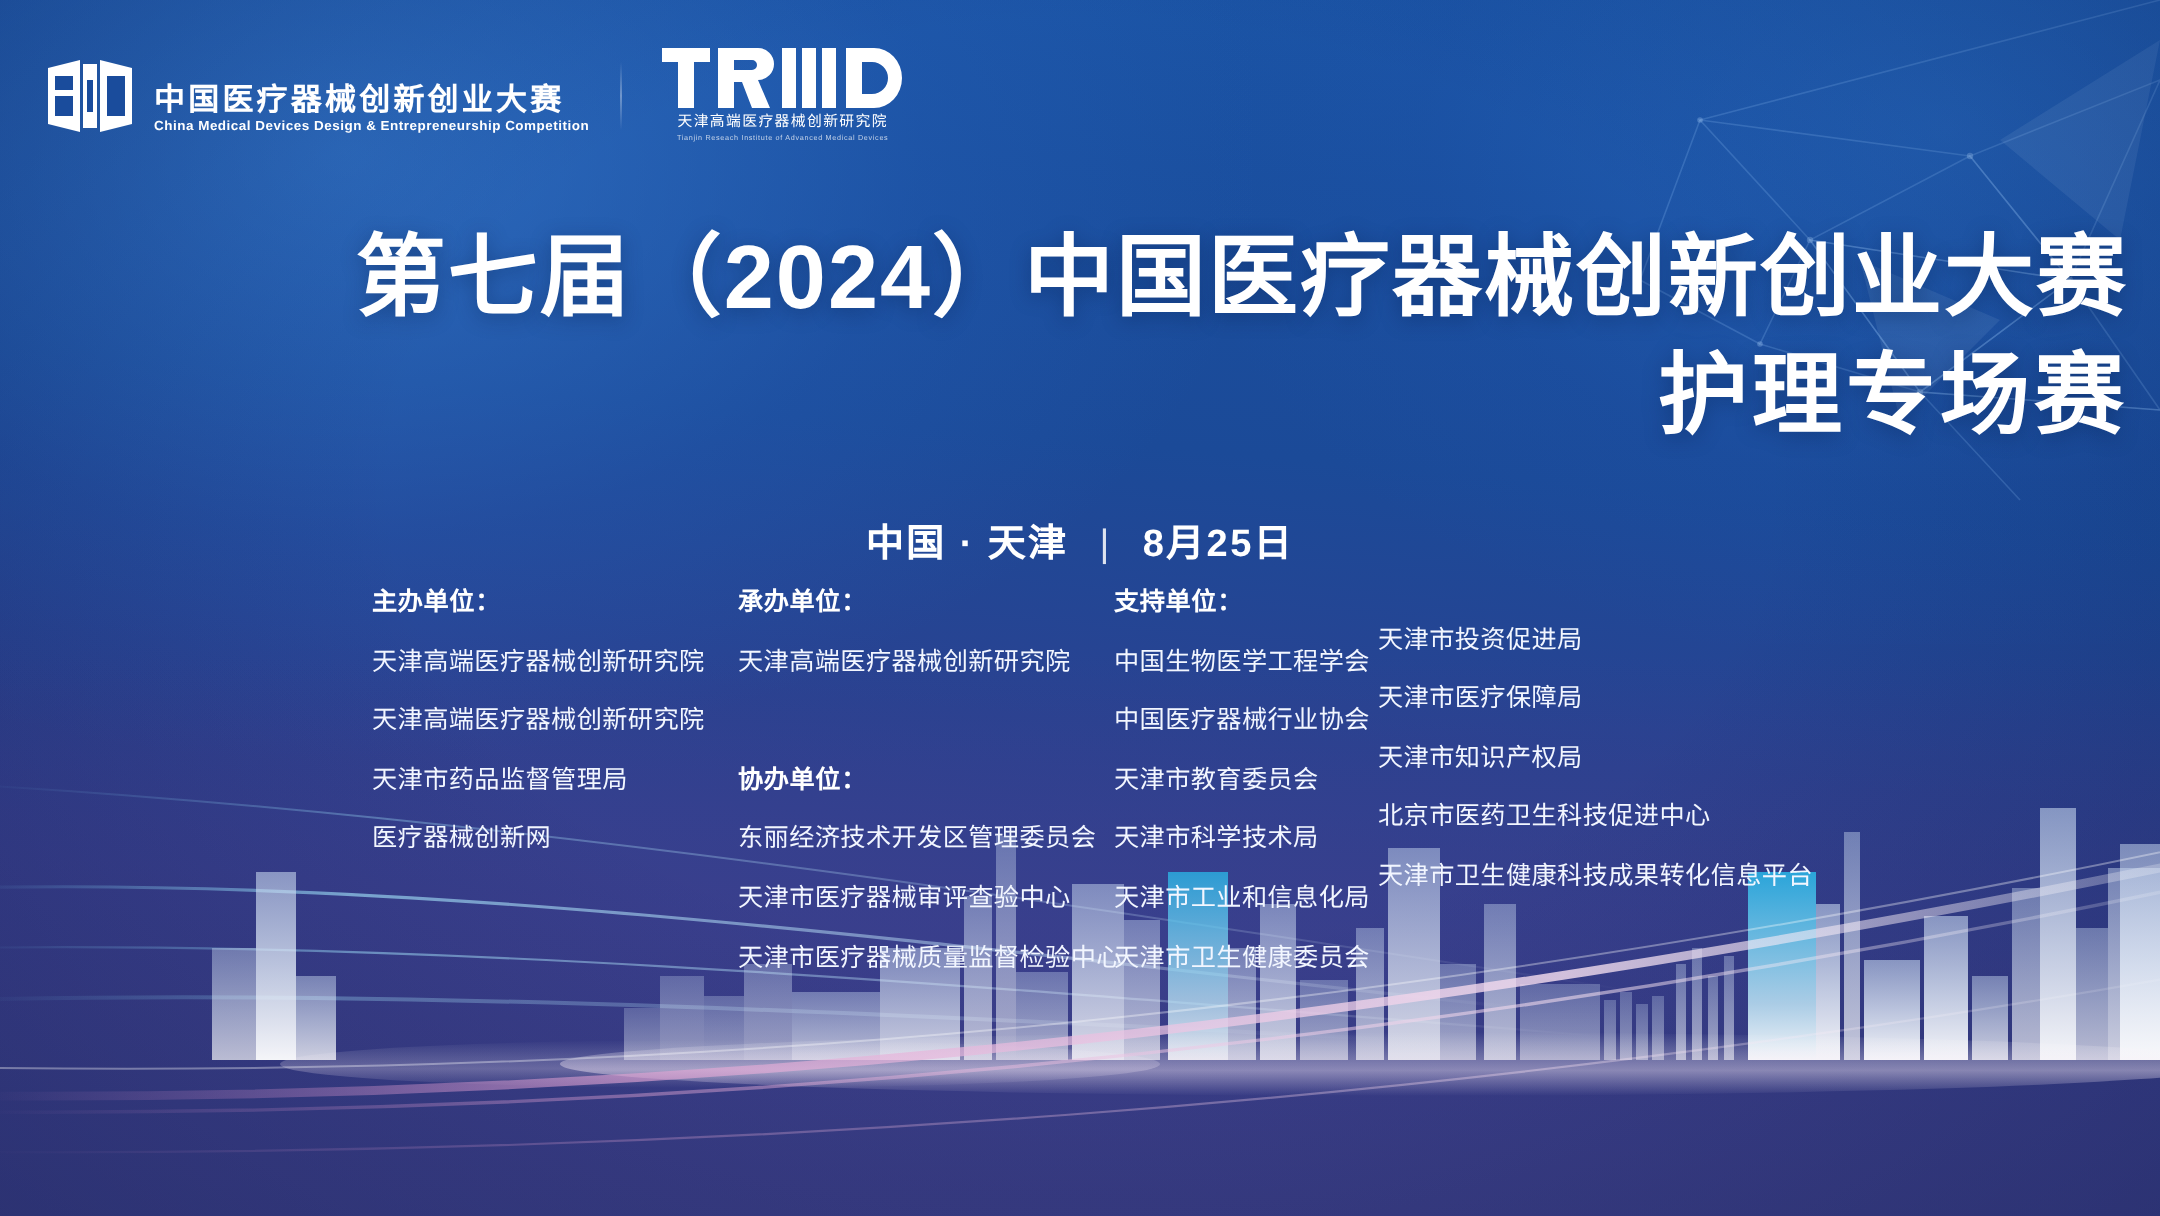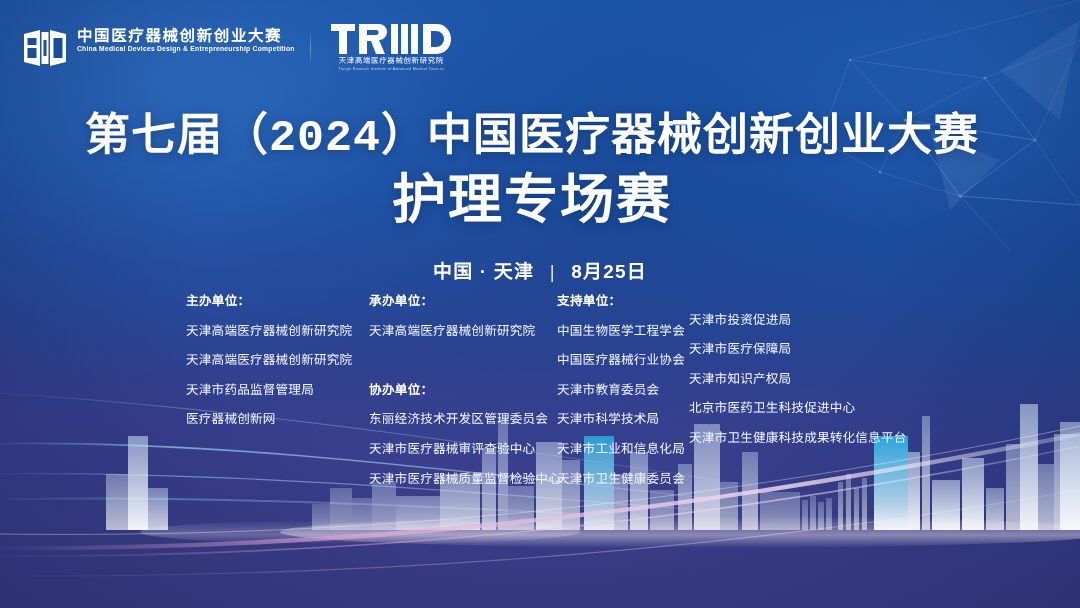--- a/index.html
+++ b/index.html
@@ -48,21 +48,21 @@
 
   
   .header {
     position: absolute;
     left: 22px; top: 24px;
     display: flex;
     align-items: center;
     gap: 18px;
     z-index: 6;
   }
-  .logo-cmdc { display: flex; align-items: flex-start; gap: 9px; }
+  .logo-cmdc { display: flex; align-items: flex-end; gap: 9px; }
   .logo-mark { width: 46px; height: 40px; display: block; }
   .logo-cmdc-text { display: flex; flex-direction: column; gap: 2px; }
   .logo-cn {
     font-size: 15.5px;
     font-weight: 700;
     letter-spacing: 1.6px;
     color: #ffffff;
     line-height: 1.05;
     white-space: nowrap;
   }
@@ -95,35 +95,34 @@
     letter-spacing: .35px;
     color: rgba(255,255,255,.72);
     line-height: 1.1;
     white-space: nowrap;
   }
 
   
   .title-block {
     position: absolute;
     left: 0; right: 16px; top: 112px;
-    text-align: center;
+    text-align: right;
     z-index: 6;
-    font-family: Liberation Mono, monospace;
   }
   .title-main {
     font-size: 45px;
     font-weight: 700;
     color: #ffffff;
     letter-spacing: 1px;
     line-height: 1.22;
     text-shadow: 0 2px 10px rgba(5,25,70,.35);
     white-space: nowrap;
   }
   .title-sub {
-    font-size: 54px;
+    font-size: 45px;
     font-weight: 700;
     color: #ffffff;
     letter-spacing: 2px;
     line-height: 1.22;
     margin-top: 4px;
     text-shadow: 0 2px 10px rgba(5,25,70,.35);
     white-space: nowrap;
   }
   .meta-line {
     position: absolute;

